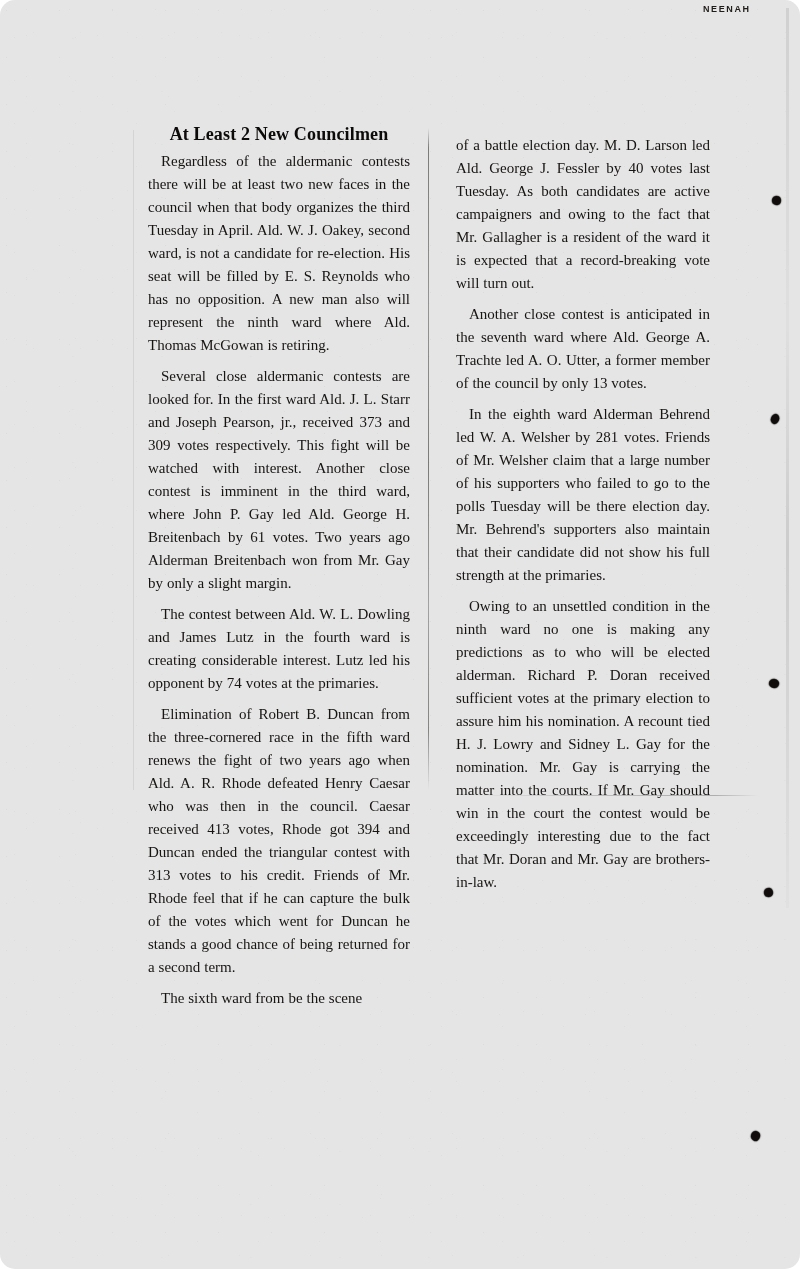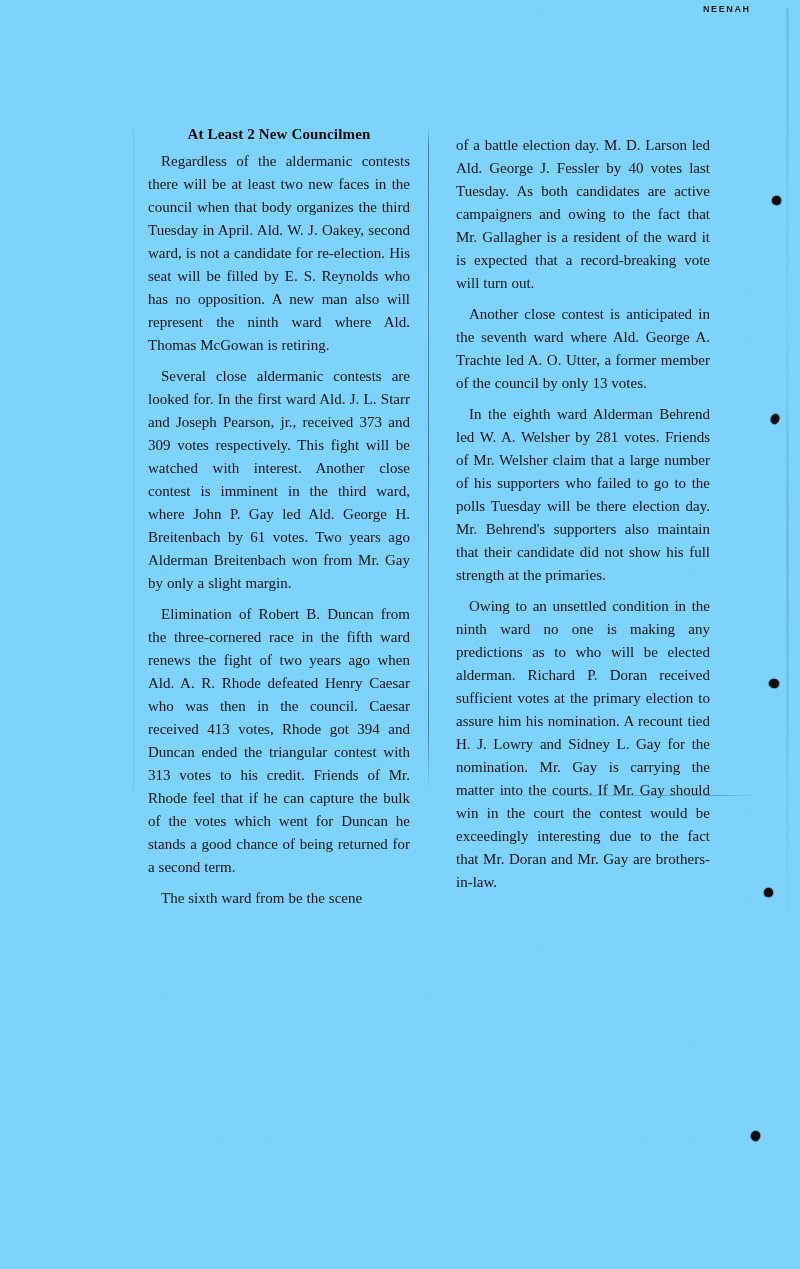--- a/index.html
+++ b/index.html
@@ -14,21 +14,22 @@
     position: relative;
     font-family: "Liberation Serif", "DejaVu Serif", serif;
     color: #14110f;
     overflow: hidden;
   }
 
   
   #scan-page {
     position: absolute;
     inset: 0;
-    background: #7dd3fc;
+    background: #e5e5e5;
+    border-radius: 15px;
   }
 
   
   #paper-noise {
     position: absolute;
     inset: 0;
     pointer-events: none;
     opacity: .30;
     background-image:
       radial-gradient(circle at 12% 22%, rgba(0,0,0,.12) 0 .6px, transparent .7px),
@@ -89,21 +90,21 @@
       rgba(40,36,34,.35) 72%,
       rgba(40,36,34,.50) 91%,
       rgba(40,36,34,.00) 100%);
   }
 
   
   .headline {
     margin: 0 0 0 0;
     text-align: center;
     font-weight: bold;
-    font-size: 15px;
+    font-size: 18px;
     line-height: 16px;
     letter-spacing: .15px;
     color: #0d0b0a;
   }
   .subhead {
     margin: 2px 0 0 0;
     text-align: center;
     font-weight: bold;
     font-size: 12.4px;
     line-height: 16px;
@@ -183,20 +184,21 @@
     <div id="column-rule"></div>
 
     <div class="columns">
 
       <section class="col col-left">
 
         <h2 class="headline">At Least 2 New Councilmen</h2>
 
         <p class="body">Regardless of the aldermanic contests there will be at least two new faces in the council when that body organizes the third Tuesday in April. Ald. W. J. Oakey, second ward, is not a candidate for re-election. His seat will be filled by E. S. Reynolds who has no opposition. A new man also will represent the ninth ward where Ald. Thomas McGowan is retiring.</p>
         <p class="body">Several close aldermanic contests are looked for. In the first ward Ald. J. L. Starr and Joseph Pearson, jr., received 373 and 309 votes respectively. This fight will be watched with interest. Another close contest is imminent in the third ward, where John P. Gay led Ald. George H. Breitenbach by 61 votes. Two years ago Alderman Breitenbach won from Mr. Gay by only a slight margin.</p>
+        <p class="body">The contest between Ald. W. L. Dowling and James Lutz in the fourth ward is creating considerable interest. Lutz led his opponent by 74 votes at the primaries.</p>
 
 
         <p class="body">Elimination of Robert B. Duncan from the three-cornered race in the fifth ward renews the fight of two years ago when Ald. A. R. Rhode defeated Henry Caesar who was then in the council. Caesar received 413 votes, Rhode got 394 and Duncan ended the triangular contest with 313 votes to his credit. Friends of Mr. Rhode feel that if he can capture the bulk of the votes which went for Duncan he stands a good chance of being returned for a second term.</p>
         <p class="body">The sixth ward from be the scene</p>
 
       </section>
 
       <section class="col col-right">
 
         <p class="body cont">of a battle election day. M. D. Larson led Ald. George J. Fessler by 40 votes last Tuesday. As both candidates are active campaigners and owing to the fact that Mr. Gallagher is a resident of the ward it is expected that a record-breaking vote will turn out.</p>

